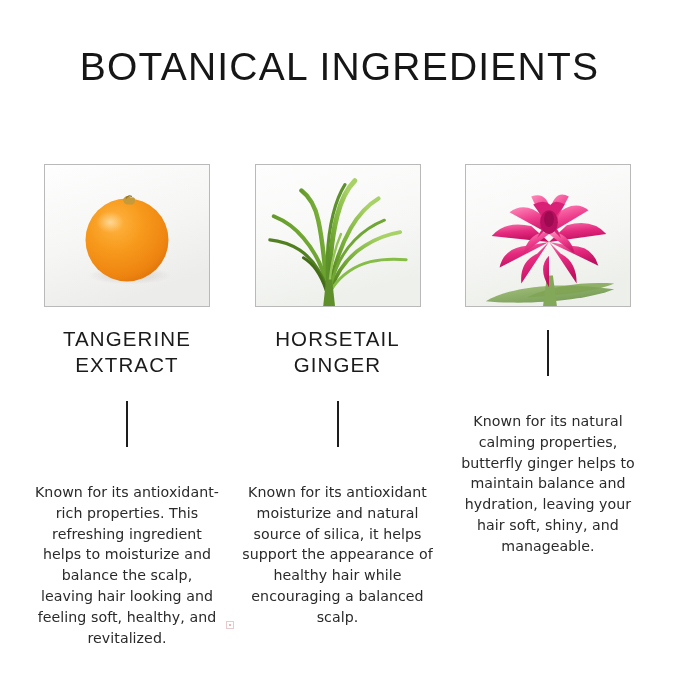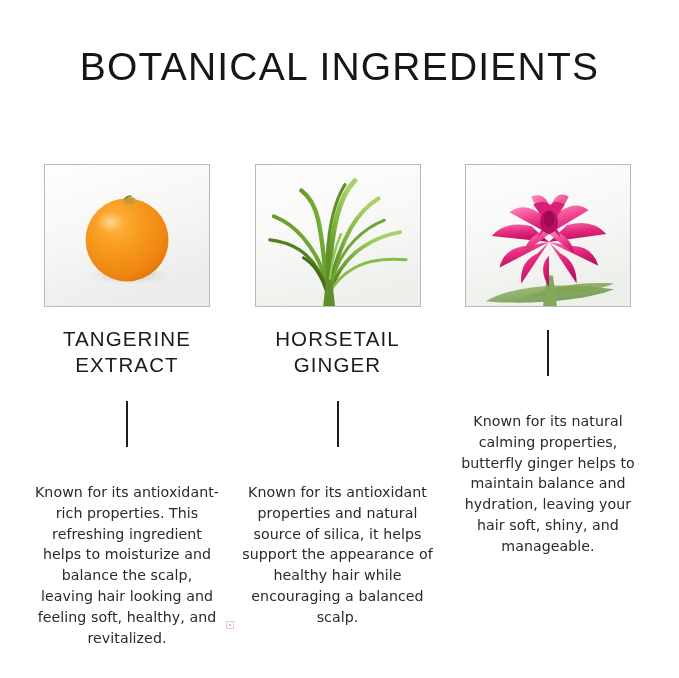--- a/index.html
+++ b/index.html
@@ -205,21 +205,21 @@
             <path d="M77 125 C86 112 100 102 116 98 C128 95 140 95 152 96" stroke="#86bd46" stroke-width="3" fill="none"></path>
             <path d="M71 127 C66 112 58 100 48 94" stroke="#446d17" stroke-width="3" fill="none"></path>
             <path d="M74 127 C75 106 79 86 86 70" stroke="#93c455" stroke-width="2.4" fill="none"></path>
           </g>
           <path d="M68 143 L80 143 L77 116 L71 116 Z" fill="#5e8f2a"></path>
         </svg>
       </div>
       <div class="ingredient-name">HORSETAIL
 GINGER</div>
       <div class="divider"></div>
-      <div class="body-copy">Known for its antioxidant properties and natural source of silica, it helps support the appearance of healthy hair while encouraging a balanced scalp.</div>
+      <div class="body-copy">Known for its antioxidant moisturize and natural source of silica, it helps support the appearance of healthy hair while encouraging a balanced scalp.</div>
     </div>
 
     <div class="column col-3">
       <div class="photo">
         <svg viewBox="0 0 166 143" preserveAspectRatio="xMidYMid slice" aria-hidden="true">
           <defs>
             <linearGradient id="bgGing" x1="0" y1="0" x2="0.3" y2="1">
               <stop offset="0%" stop-color="#fdfdfd"></stop>
               <stop offset="60%" stop-color="#f6f7f5"></stop>
               <stop offset="100%" stop-color="#edefea"></stop>

